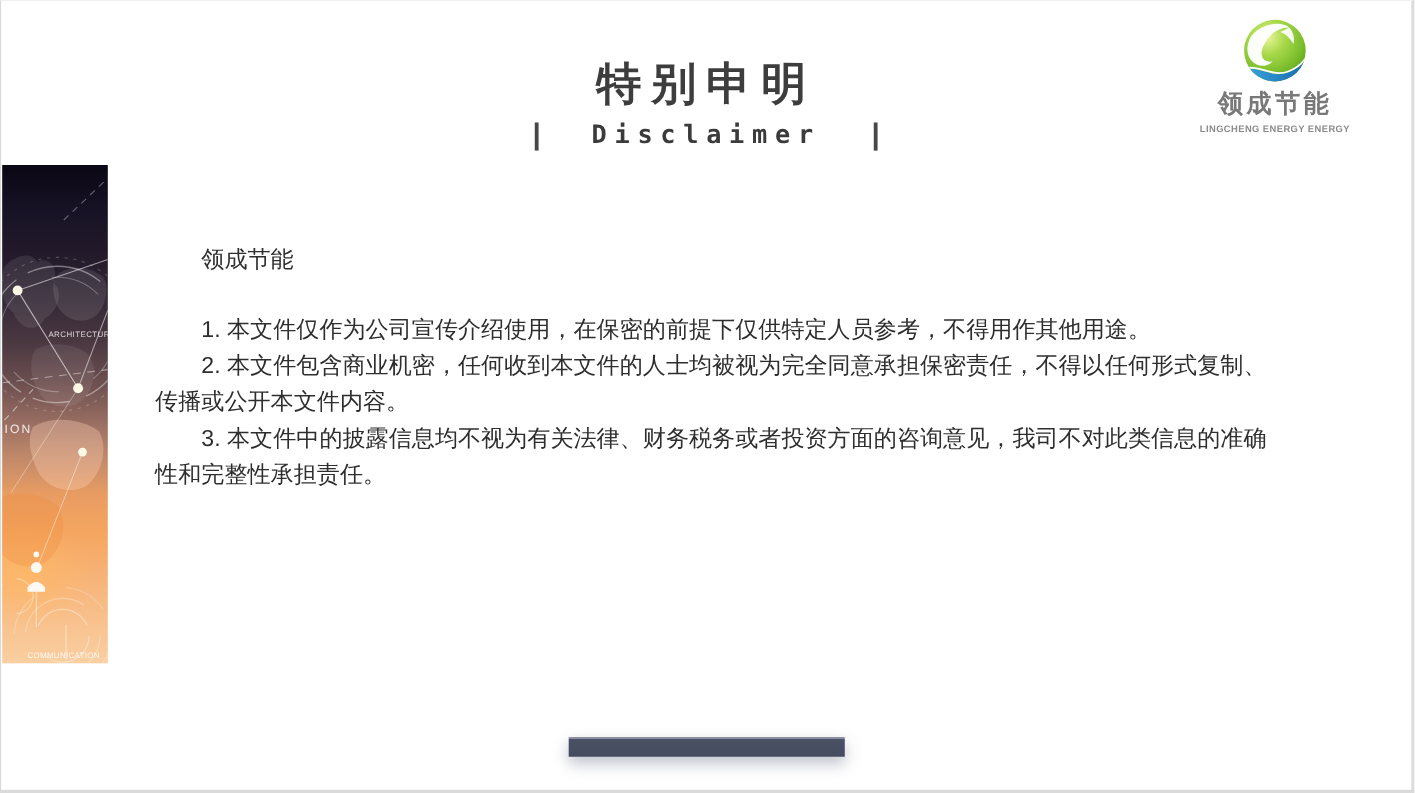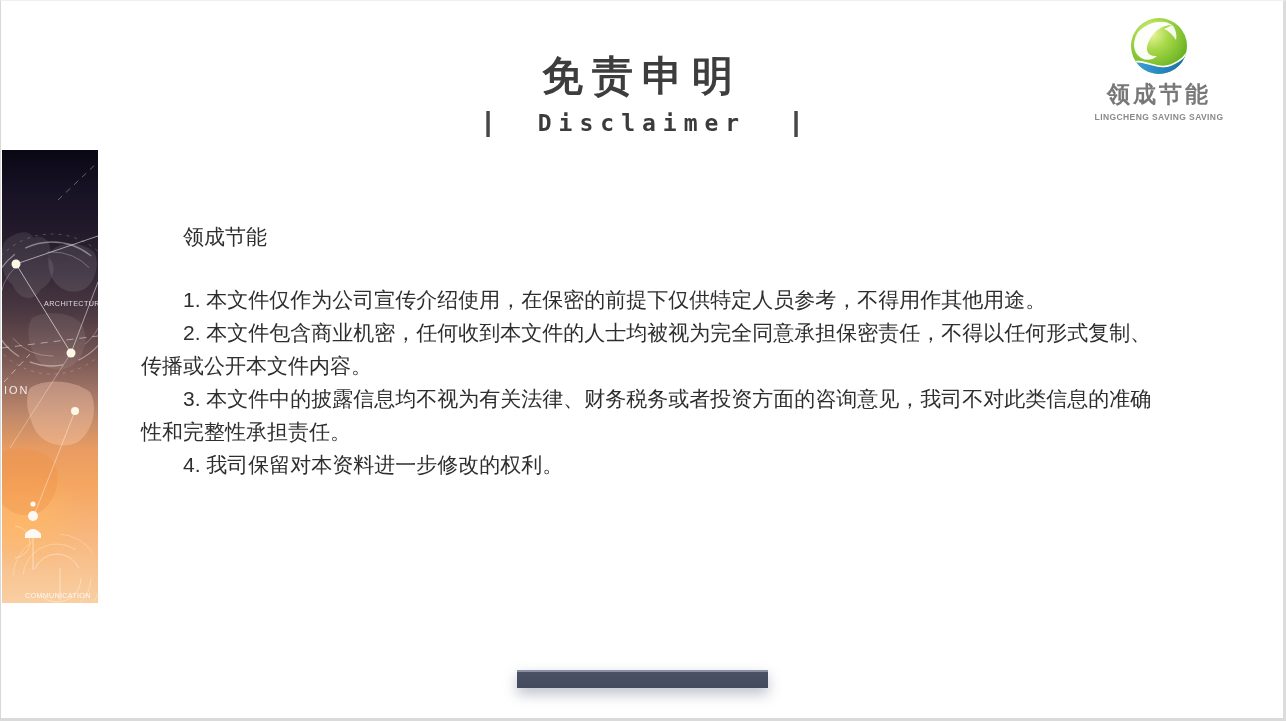--- a/index.html
+++ b/index.html
@@ -125,21 +125,21 @@
     height: 18px;
     background: linear-gradient(180deg, #8a8fa2 0, #8a8fa2 2px, #4b5165 2px, #454b5e 100%);
     box-shadow: 0 6px 14px rgba(110, 115, 140, 0.45);
   }
 </style>
 </head>
 <body>
 
 <div class="slide">
 
-  <div class="title">免责申明</div>
+  <div class="title">特别申明</div>
   <div class="subtitle-row">
     <span class="subtitle-bar">|</span>
     <span class="subtitle-word">Disclaimer</span>
     <span class="subtitle-bar">|</span>
   </div>
 
   <div class="logo">
     <svg width="80" height="63" viewBox="0 0 80 63" style="display:block;margin:0 auto;">
       <defs>
         <radialGradient id="gGreen" cx="38%" cy="28%" r="80%">
@@ -158,21 +158,21 @@
       </defs>
       <circle cx="40" cy="31" r="28" fill="url(#gGreen)"></circle>
       <g clip-path="url(#cSphere)">
         <path d="M 8,50 C 24,42 36,57 52,51 C 62,47 67,42 71,33 L 73,62 L 8,62 Z" fill="url(#gBlue)"></path>
         <path d="M 8,49 C 24,41 36,56 52,50 C 62,46 67,41 71,32" fill="none" stroke="#ffffff" stroke-width="1.6"></path>
       </g>
       <path d="M 20,16 C 30,6 46,4 53,10 C 44,10 36,15 31,24 C 25,34 28,42 38,41 C 28,50 14,42 15,28 C 16,23 17,19 20,16 Z" fill="#ffffff" opacity="0.96"></path>
       <path d="M 53,10 C 57,14 58,20 57,25 C 54,20 50,16 45,14 Z" fill="#ffffff" opacity="0.9"></path>
     </svg>
     <div class="logo-name">领成节能</div>
-    <div class="logo-tagline">LINGCHENG SAVING SAVING</div>
+    <div class="logo-tagline">LINGCHENG ENERGY ENERGY</div>
   </div>
 
   <div class="side-art">
     <svg viewBox="0 0 96 453">
 
       <path d="M2,92 C12,82 26,78 32,88 C42,83 52,93 47,108 C56,114 51,134 39,139 C31,154 16,149 10,134 C1,129 -4,108 2,92 Z" fill="#ffffff" opacity="0.09"></path>
       <path d="M50,100 C62,90 80,92 92,102 C98,112 94,130 84,138 C72,146 56,140 50,128 C46,118 44,108 50,100 Z" fill="#ffffff" opacity="0.10"></path>
       <path d="M30,168 C44,160 66,162 78,172 C88,184 84,206 70,216 C56,224 38,218 32,204 C26,192 24,178 30,168 Z" fill="#ffffff" opacity="0.08"></path>
       <path d="M28,238 C44,228 72,230 88,242 C96,256 92,280 76,292 C60,300 40,294 32,278 C26,264 22,250 28,238 Z" fill="#ffd2b4" opacity="0.35"></path>
       <path d="M-4,304 C12,294 40,298 52,312 C60,328 54,352 38,362 C20,370 2,362 -6,344 Z" fill="#f08c3f" opacity="0.30"></path>
@@ -211,18 +211,17 @@
       <text x="2" y="244" font-size="11" fill="#ffffff" opacity="0.85" letter-spacing="2">ION</text>
       <text x="23" y="448" font-size="7.2" fill="#ffffff" opacity="0.85" letter-spacing="0.3">COMMUNICATION</text>
     </svg>
   </div>
 
   <div class="content">
     <p class="heading">领成节能</p>
     <p>1. 本文件仅作为公司宣传介绍使用，在保密的前提下仅供特定人员参考，不得用作其他用途。</p>
     <p>2. 本文件包含商业机密，任何收到本文件的人士均被视为完全同意承担保密责任，不得以任何形式复制、传播或公开本文件内容。</p>
     <p>3. 本文件中的披露信息均不视为有关法律、财务税务或者投资方面的咨询意见，我司不对此类信息的准确性和完整性承担责任。</p>
-    <p>4. 我司保留对本资料进一步修改的权利。</p>
   </div>
 
   <div class="bottom-bar"></div>
 
 </div>
 
 </body></html>

